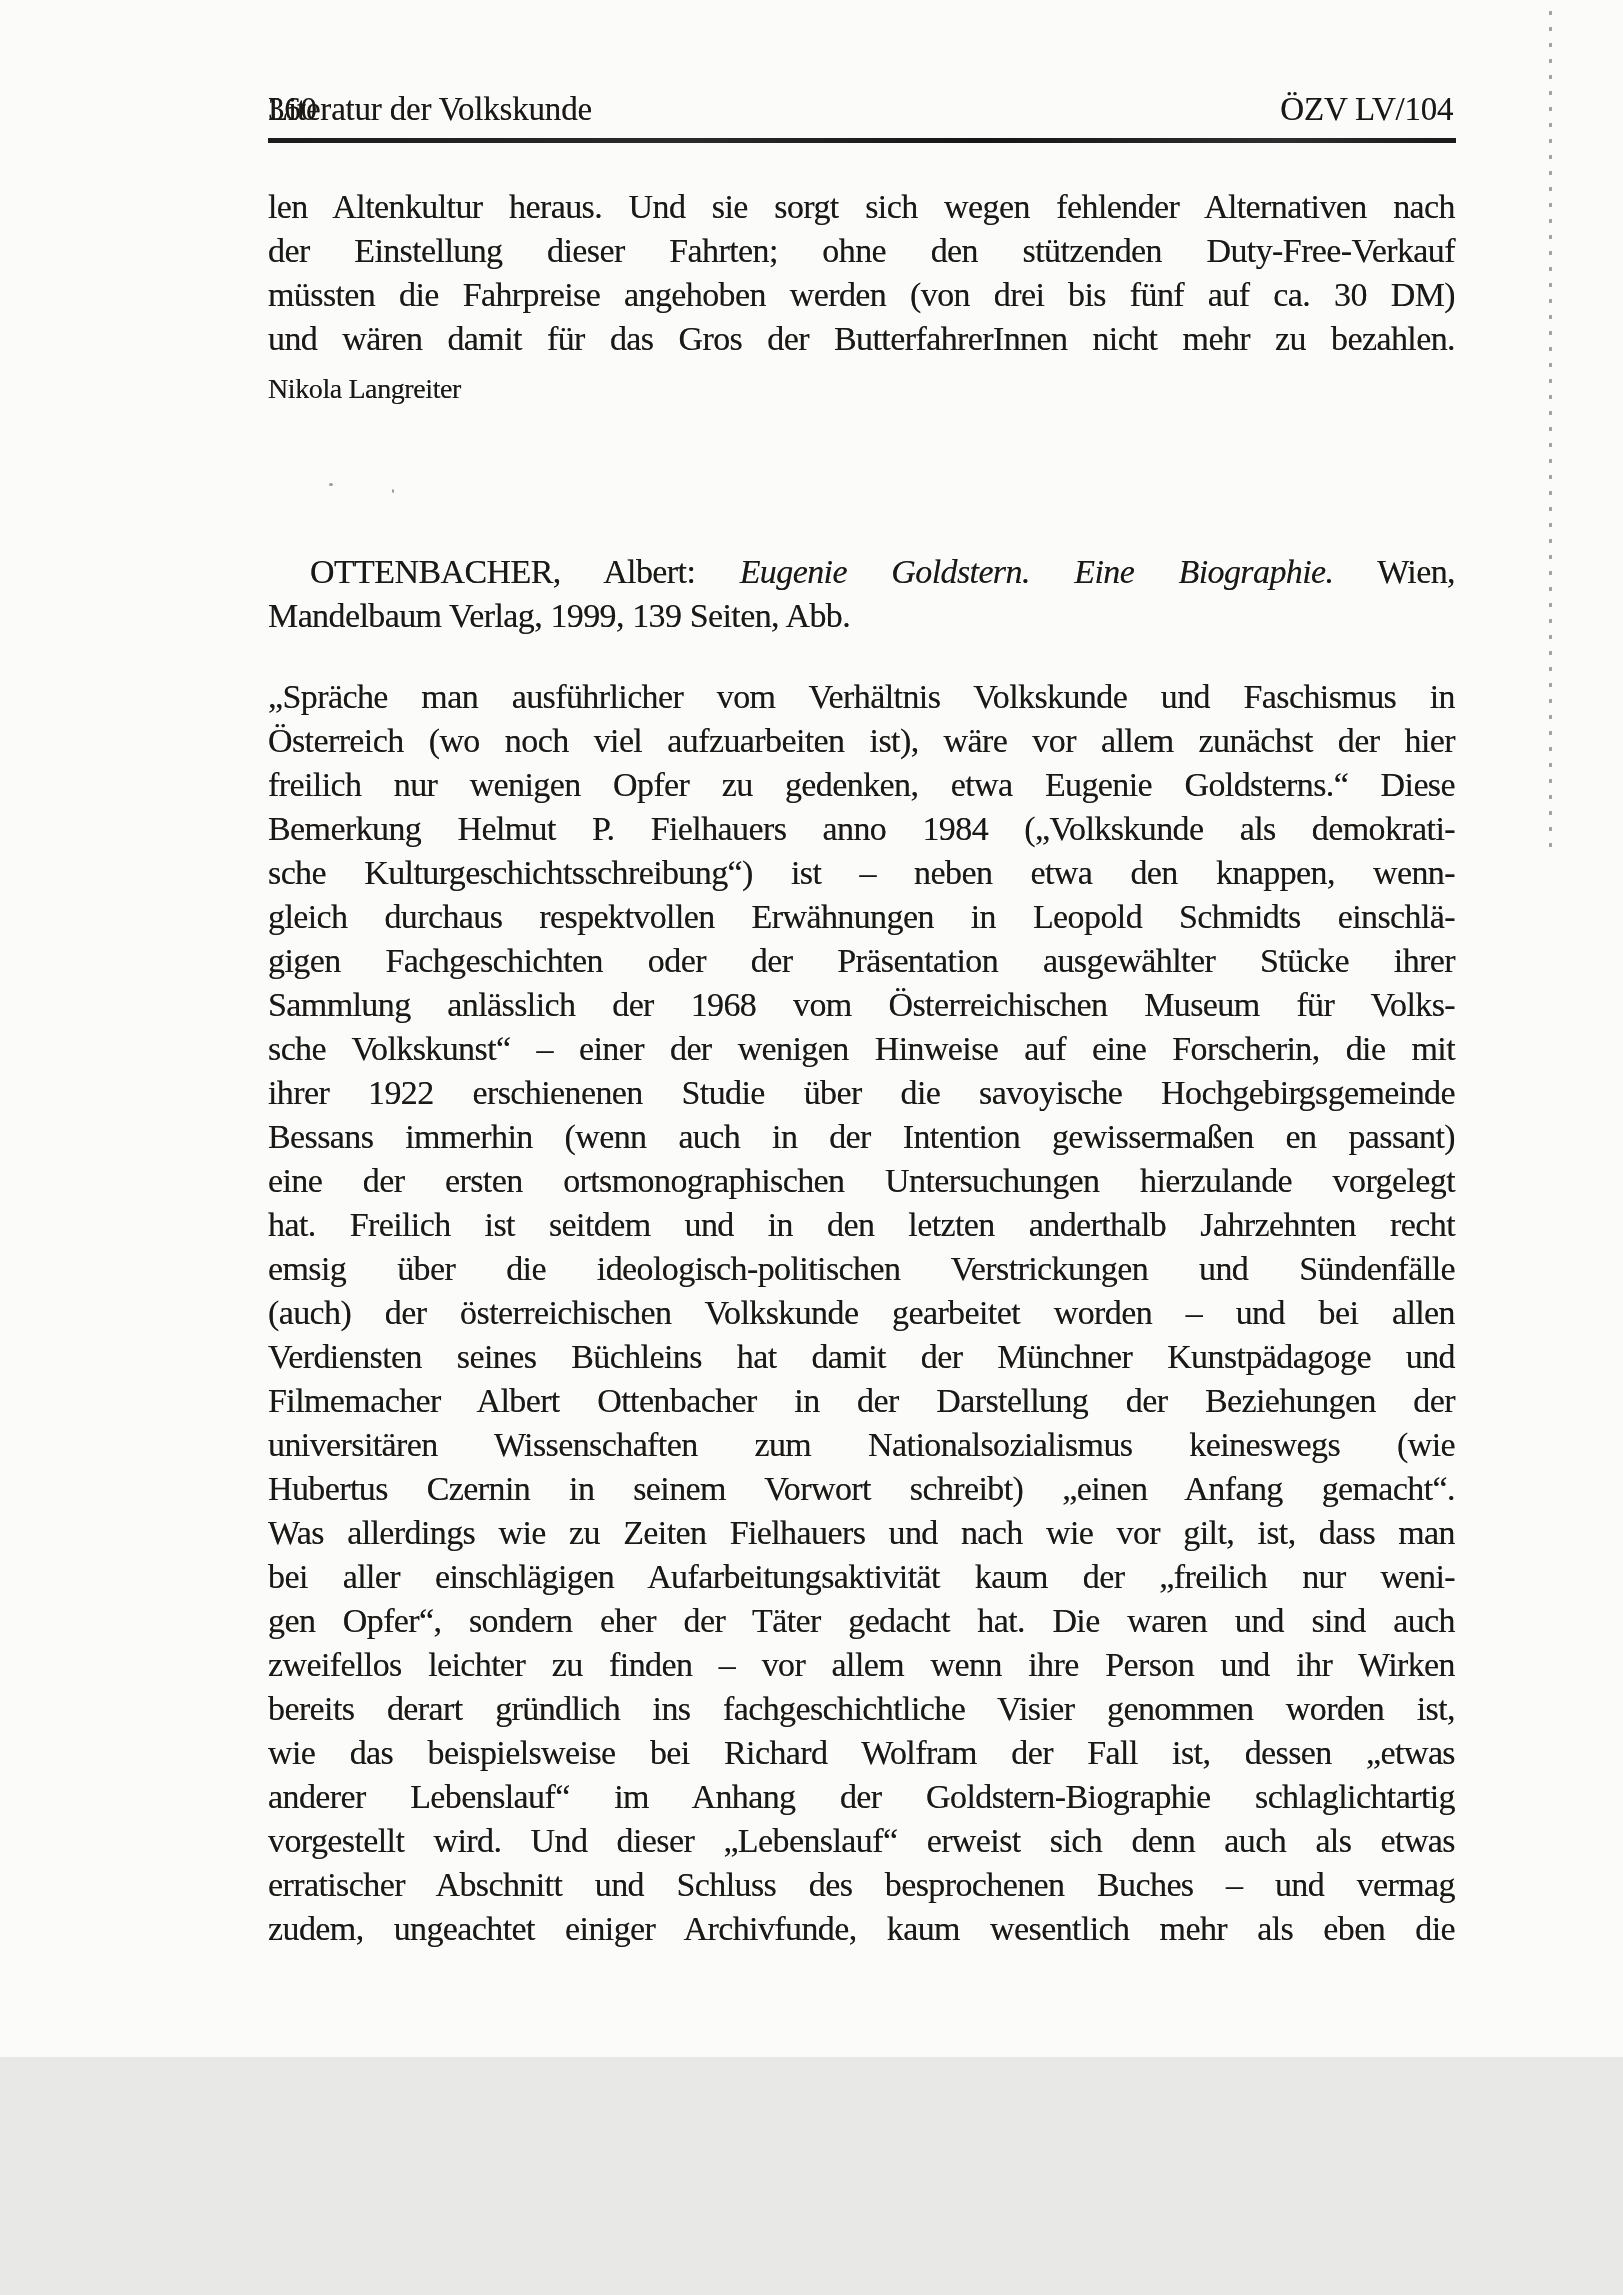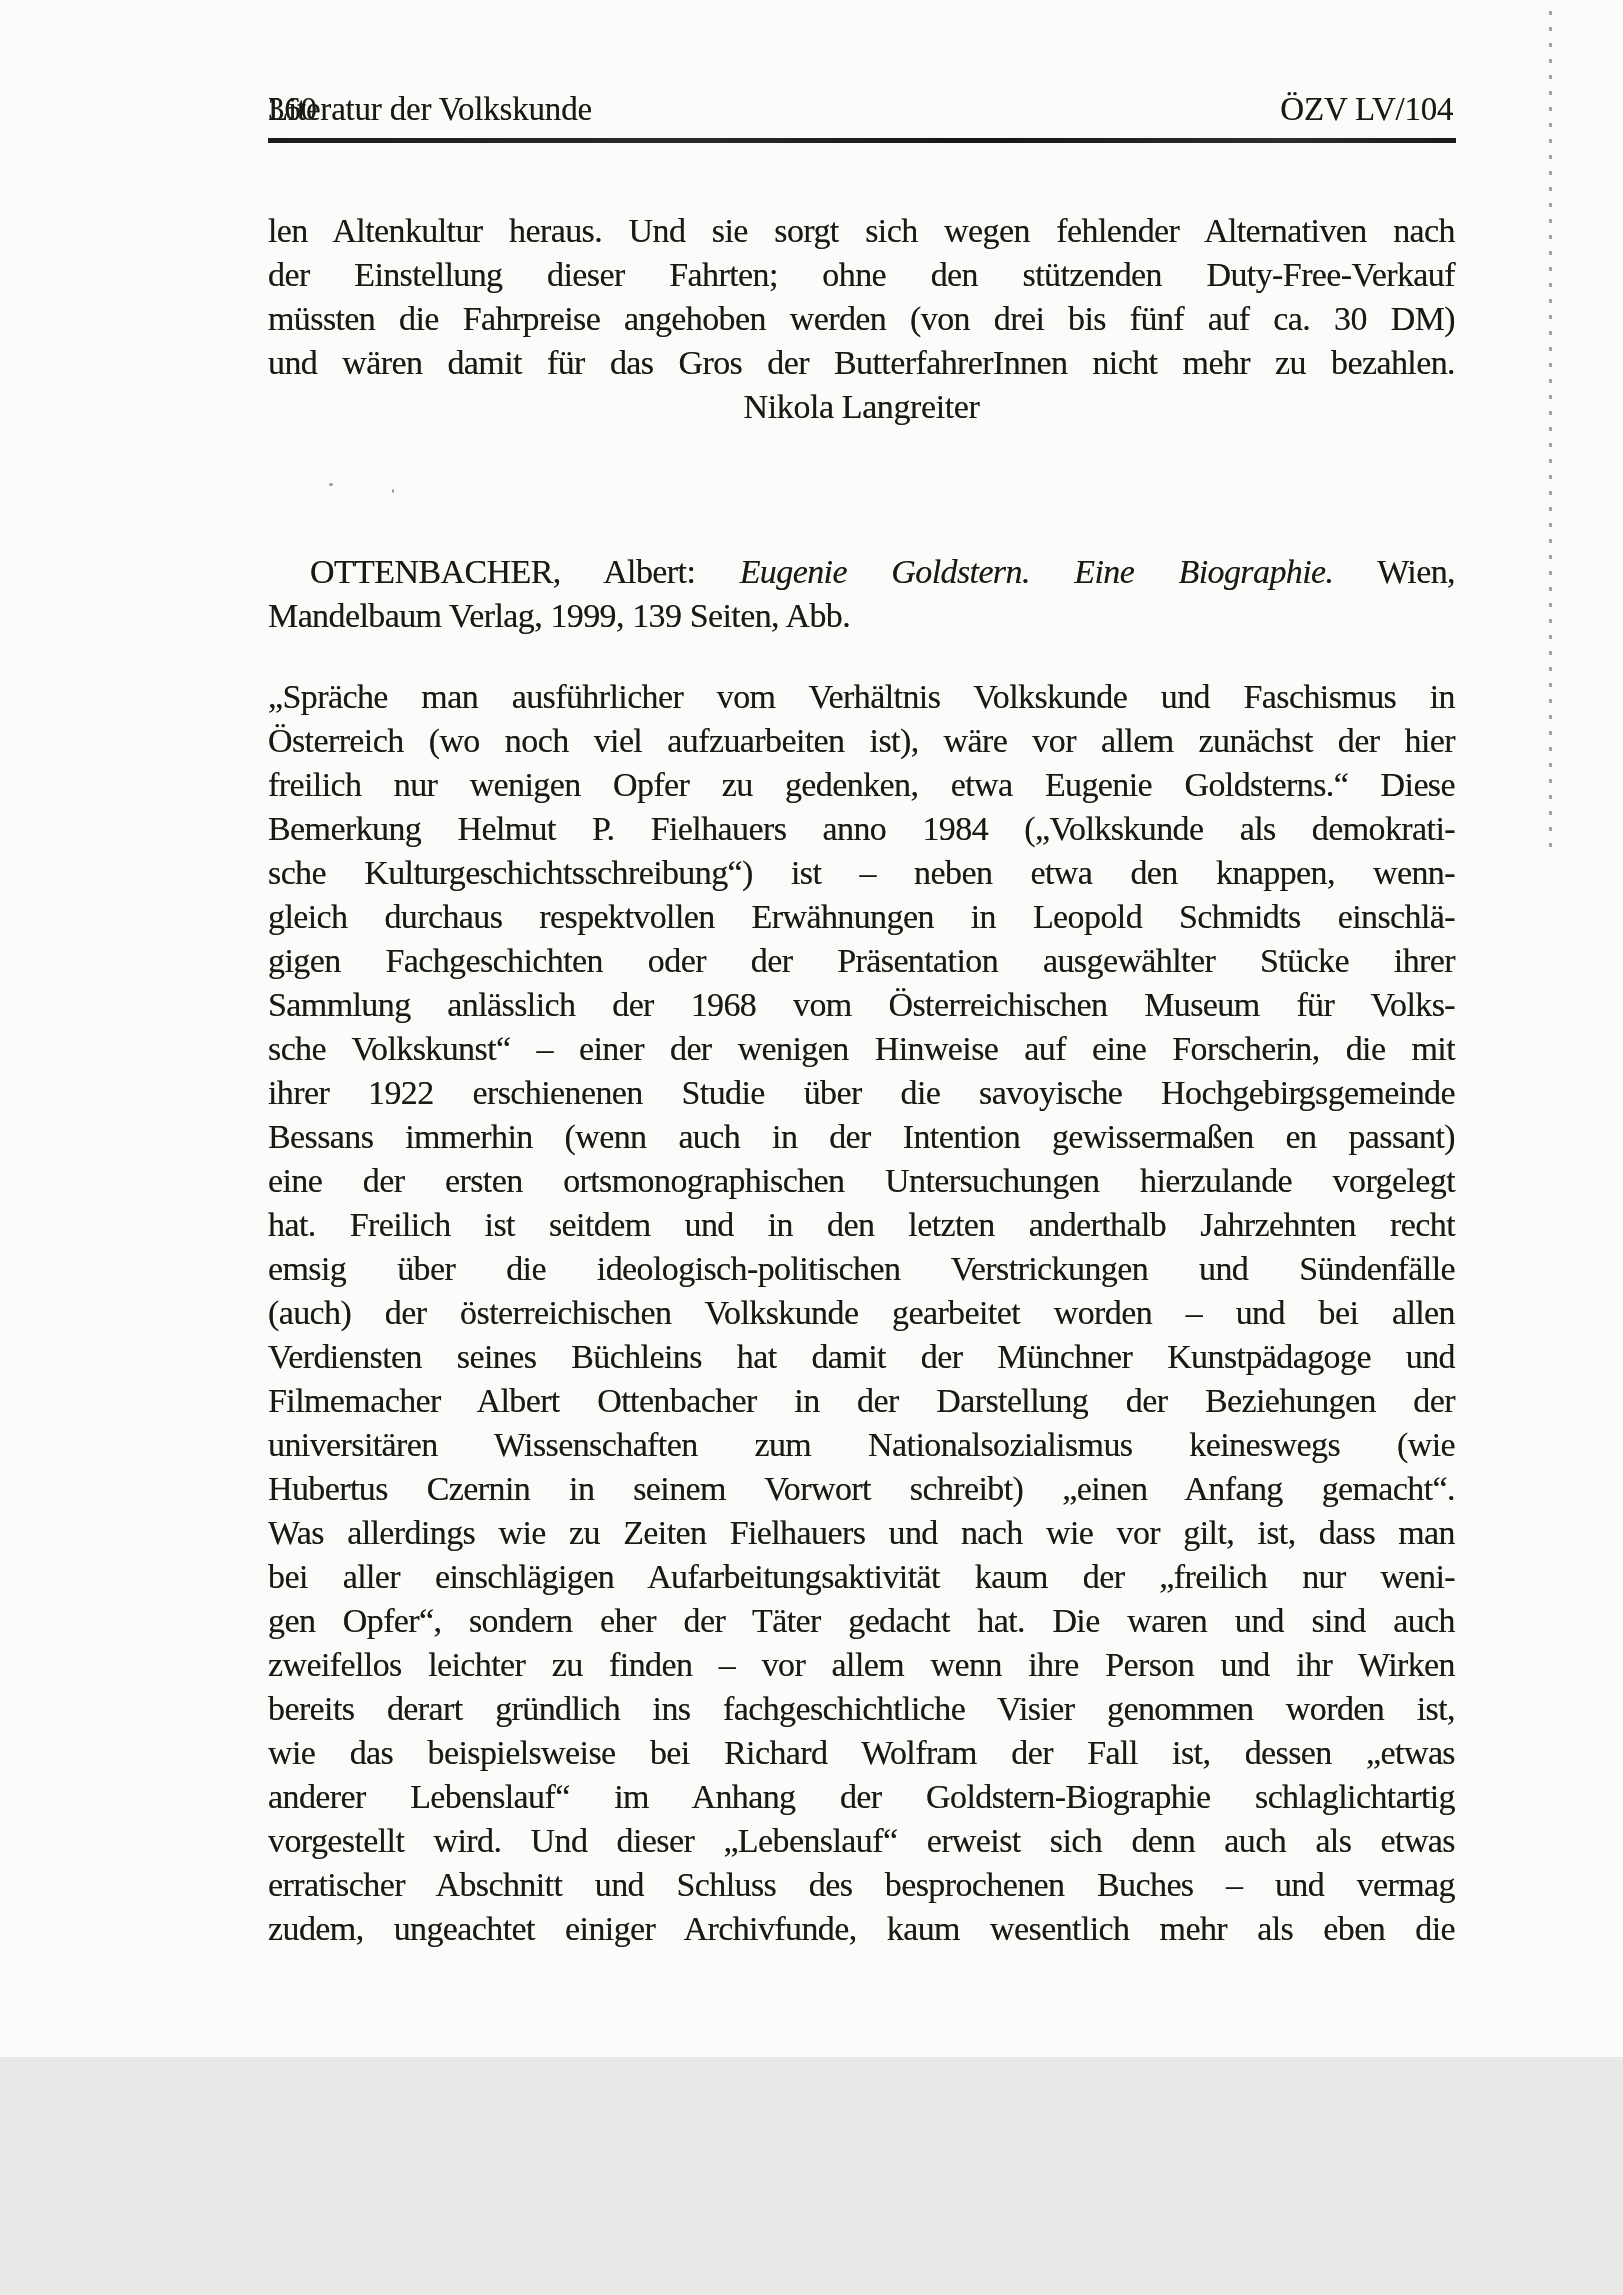--- a/index.html
+++ b/index.html
@@ -48,30 +48,30 @@
     width: 1187px;
     font-size: 34px;
     line-height: 44px;
     letter-spacing: -0.6px;
     word-spacing: 0.4px;
   }
   .jline { text-align: justify; text-align-last: justify; white-space: normal; }
   .jline.nojust { text-align: right; text-align-last: left; }
   .it { font-style: italic; }
 
-  .p1       { top: 185px; margin-top: 24px; }
+  .p1       { top: 185px; }
   .signature{
     position: absolute;
     left: 268px;
-    top: 385px;
+    top: 367px;
     width: 1187px;
-    font-size: 34px;
+    font-size: 28px;
     line-height: 44px;
     letter-spacing: -0.4px;
-    text-align: center;
+    text-align: left;
   }
   .citation { top: 550px; }
   .citation .jline:first-child { text-indent: 42px; }
   .review   { top: 675px; }
 
   
   .artifact-vline {
     position: absolute;
     left: 1549px;
     top: 11.4px;

